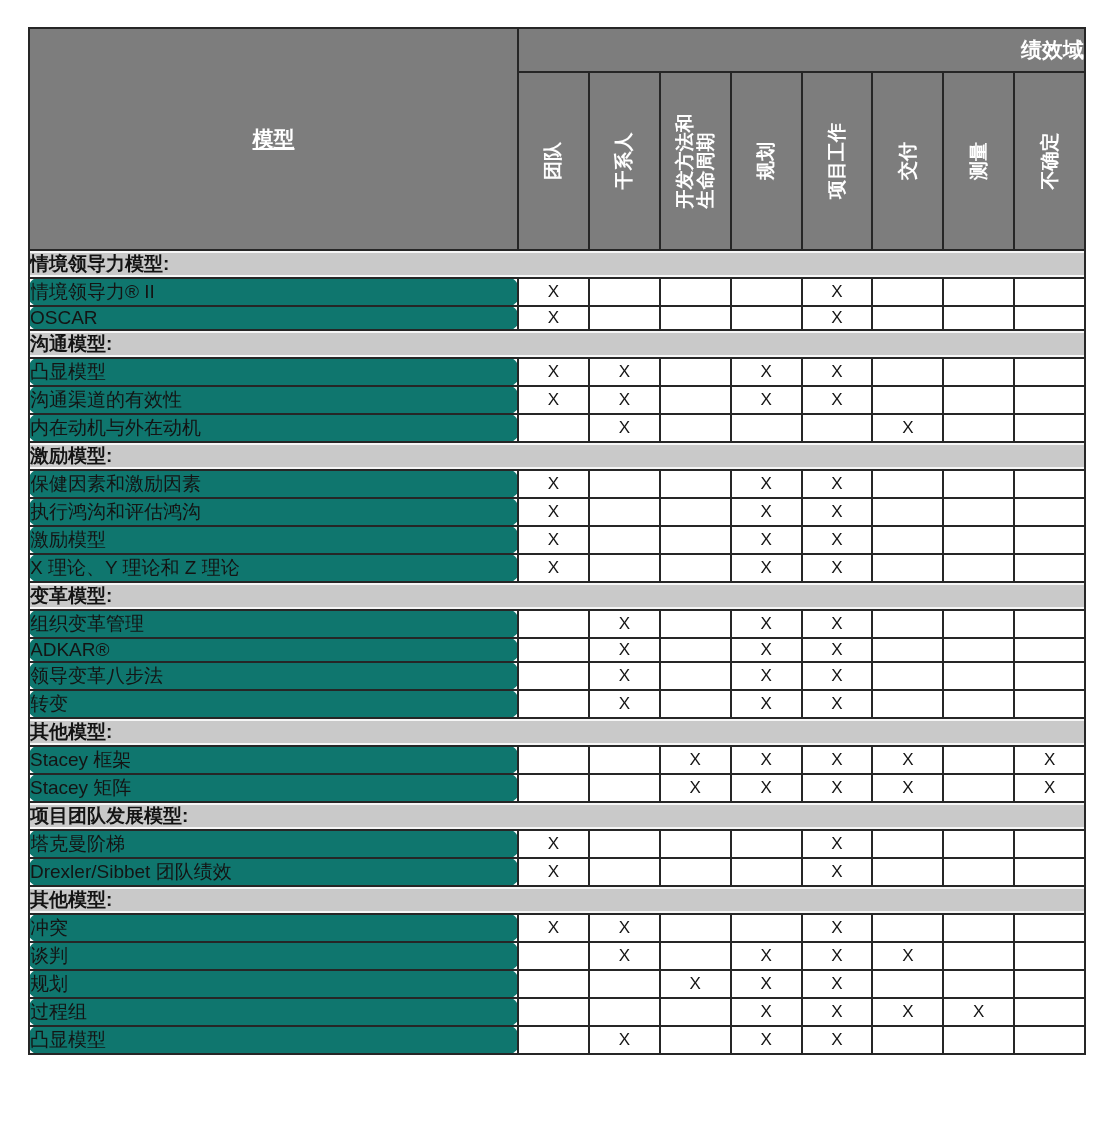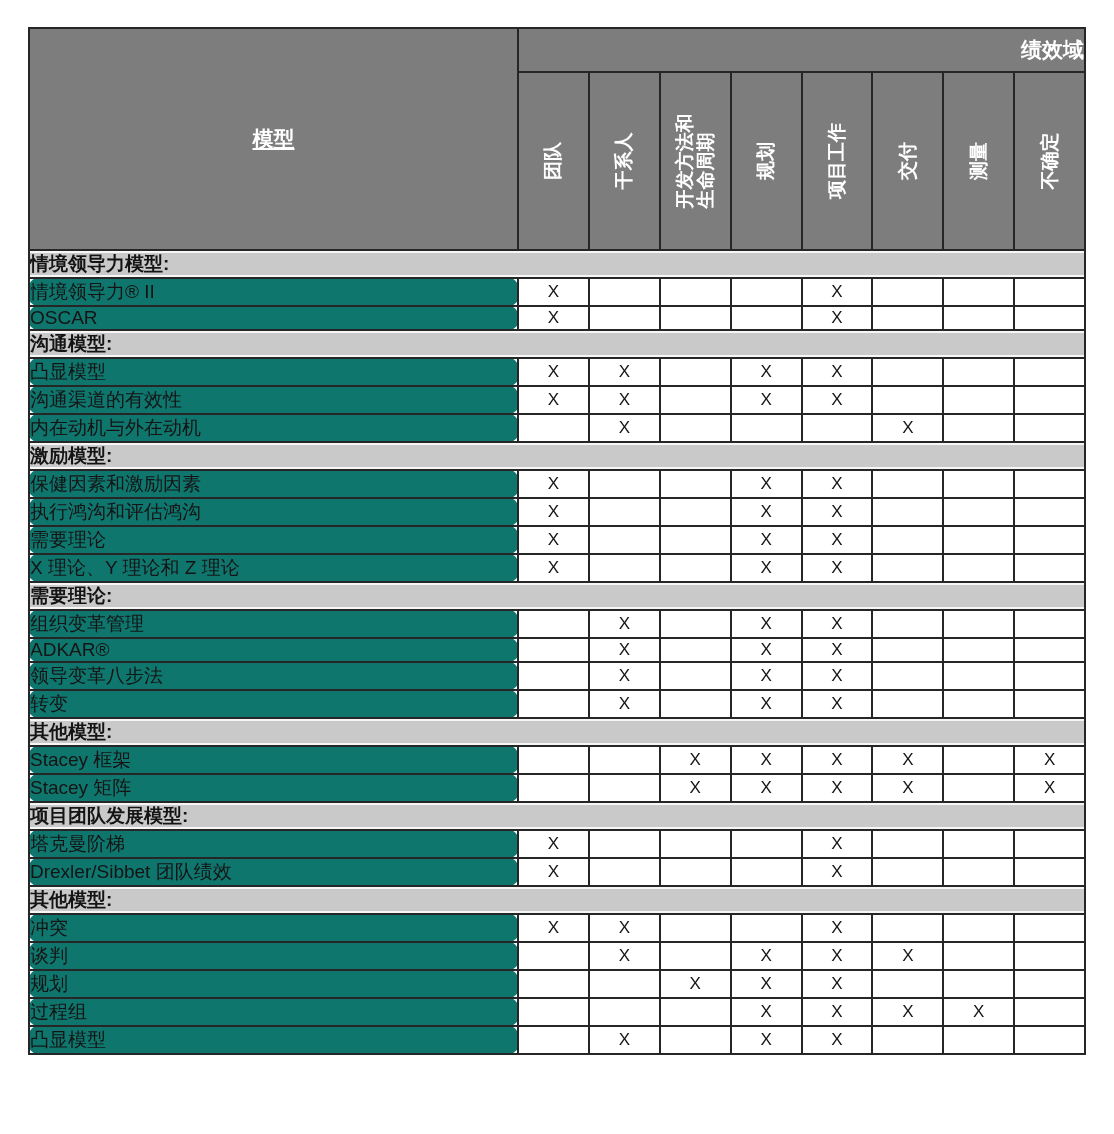--- a/index.html
+++ b/index.html
@@ -223,21 +223,21 @@
         <td class="mark-cell">X</td>
         <td class="mark-cell"></td>
         <td class="mark-cell"></td>
         <td class="mark-cell">X</td>
         <td class="mark-cell">X</td>
         <td class="mark-cell"></td>
         <td class="mark-cell"></td>
         <td class="mark-cell"></td>
       </tr>
       <tr>
-        <td class="model-cell">需要理论</td>
+        <td class="model-cell">激励模型</td>
         <td class="mark-cell">X</td>
         <td class="mark-cell"></td>
         <td class="mark-cell"></td>
         <td class="mark-cell">X</td>
         <td class="mark-cell">X</td>
         <td class="mark-cell"></td>
         <td class="mark-cell"></td>
         <td class="mark-cell"></td>
       </tr>
       <tr>
@@ -245,21 +245,21 @@
         <td class="mark-cell">X</td>
         <td class="mark-cell"></td>
         <td class="mark-cell"></td>
         <td class="mark-cell">X</td>
         <td class="mark-cell">X</td>
         <td class="mark-cell"></td>
         <td class="mark-cell"></td>
         <td class="mark-cell"></td>
       </tr>
       <tr>
-        <td colspan="9" class="section-cell">需要理论:</td>
+        <td colspan="9" class="section-cell">变革模型:</td>
       </tr>
       <tr>
         <td class="model-cell">组织变革管理</td>
         <td class="mark-cell"></td>
         <td class="mark-cell">X</td>
         <td class="mark-cell"></td>
         <td class="mark-cell">X</td>
         <td class="mark-cell">X</td>
         <td class="mark-cell"></td>
         <td class="mark-cell"></td>

